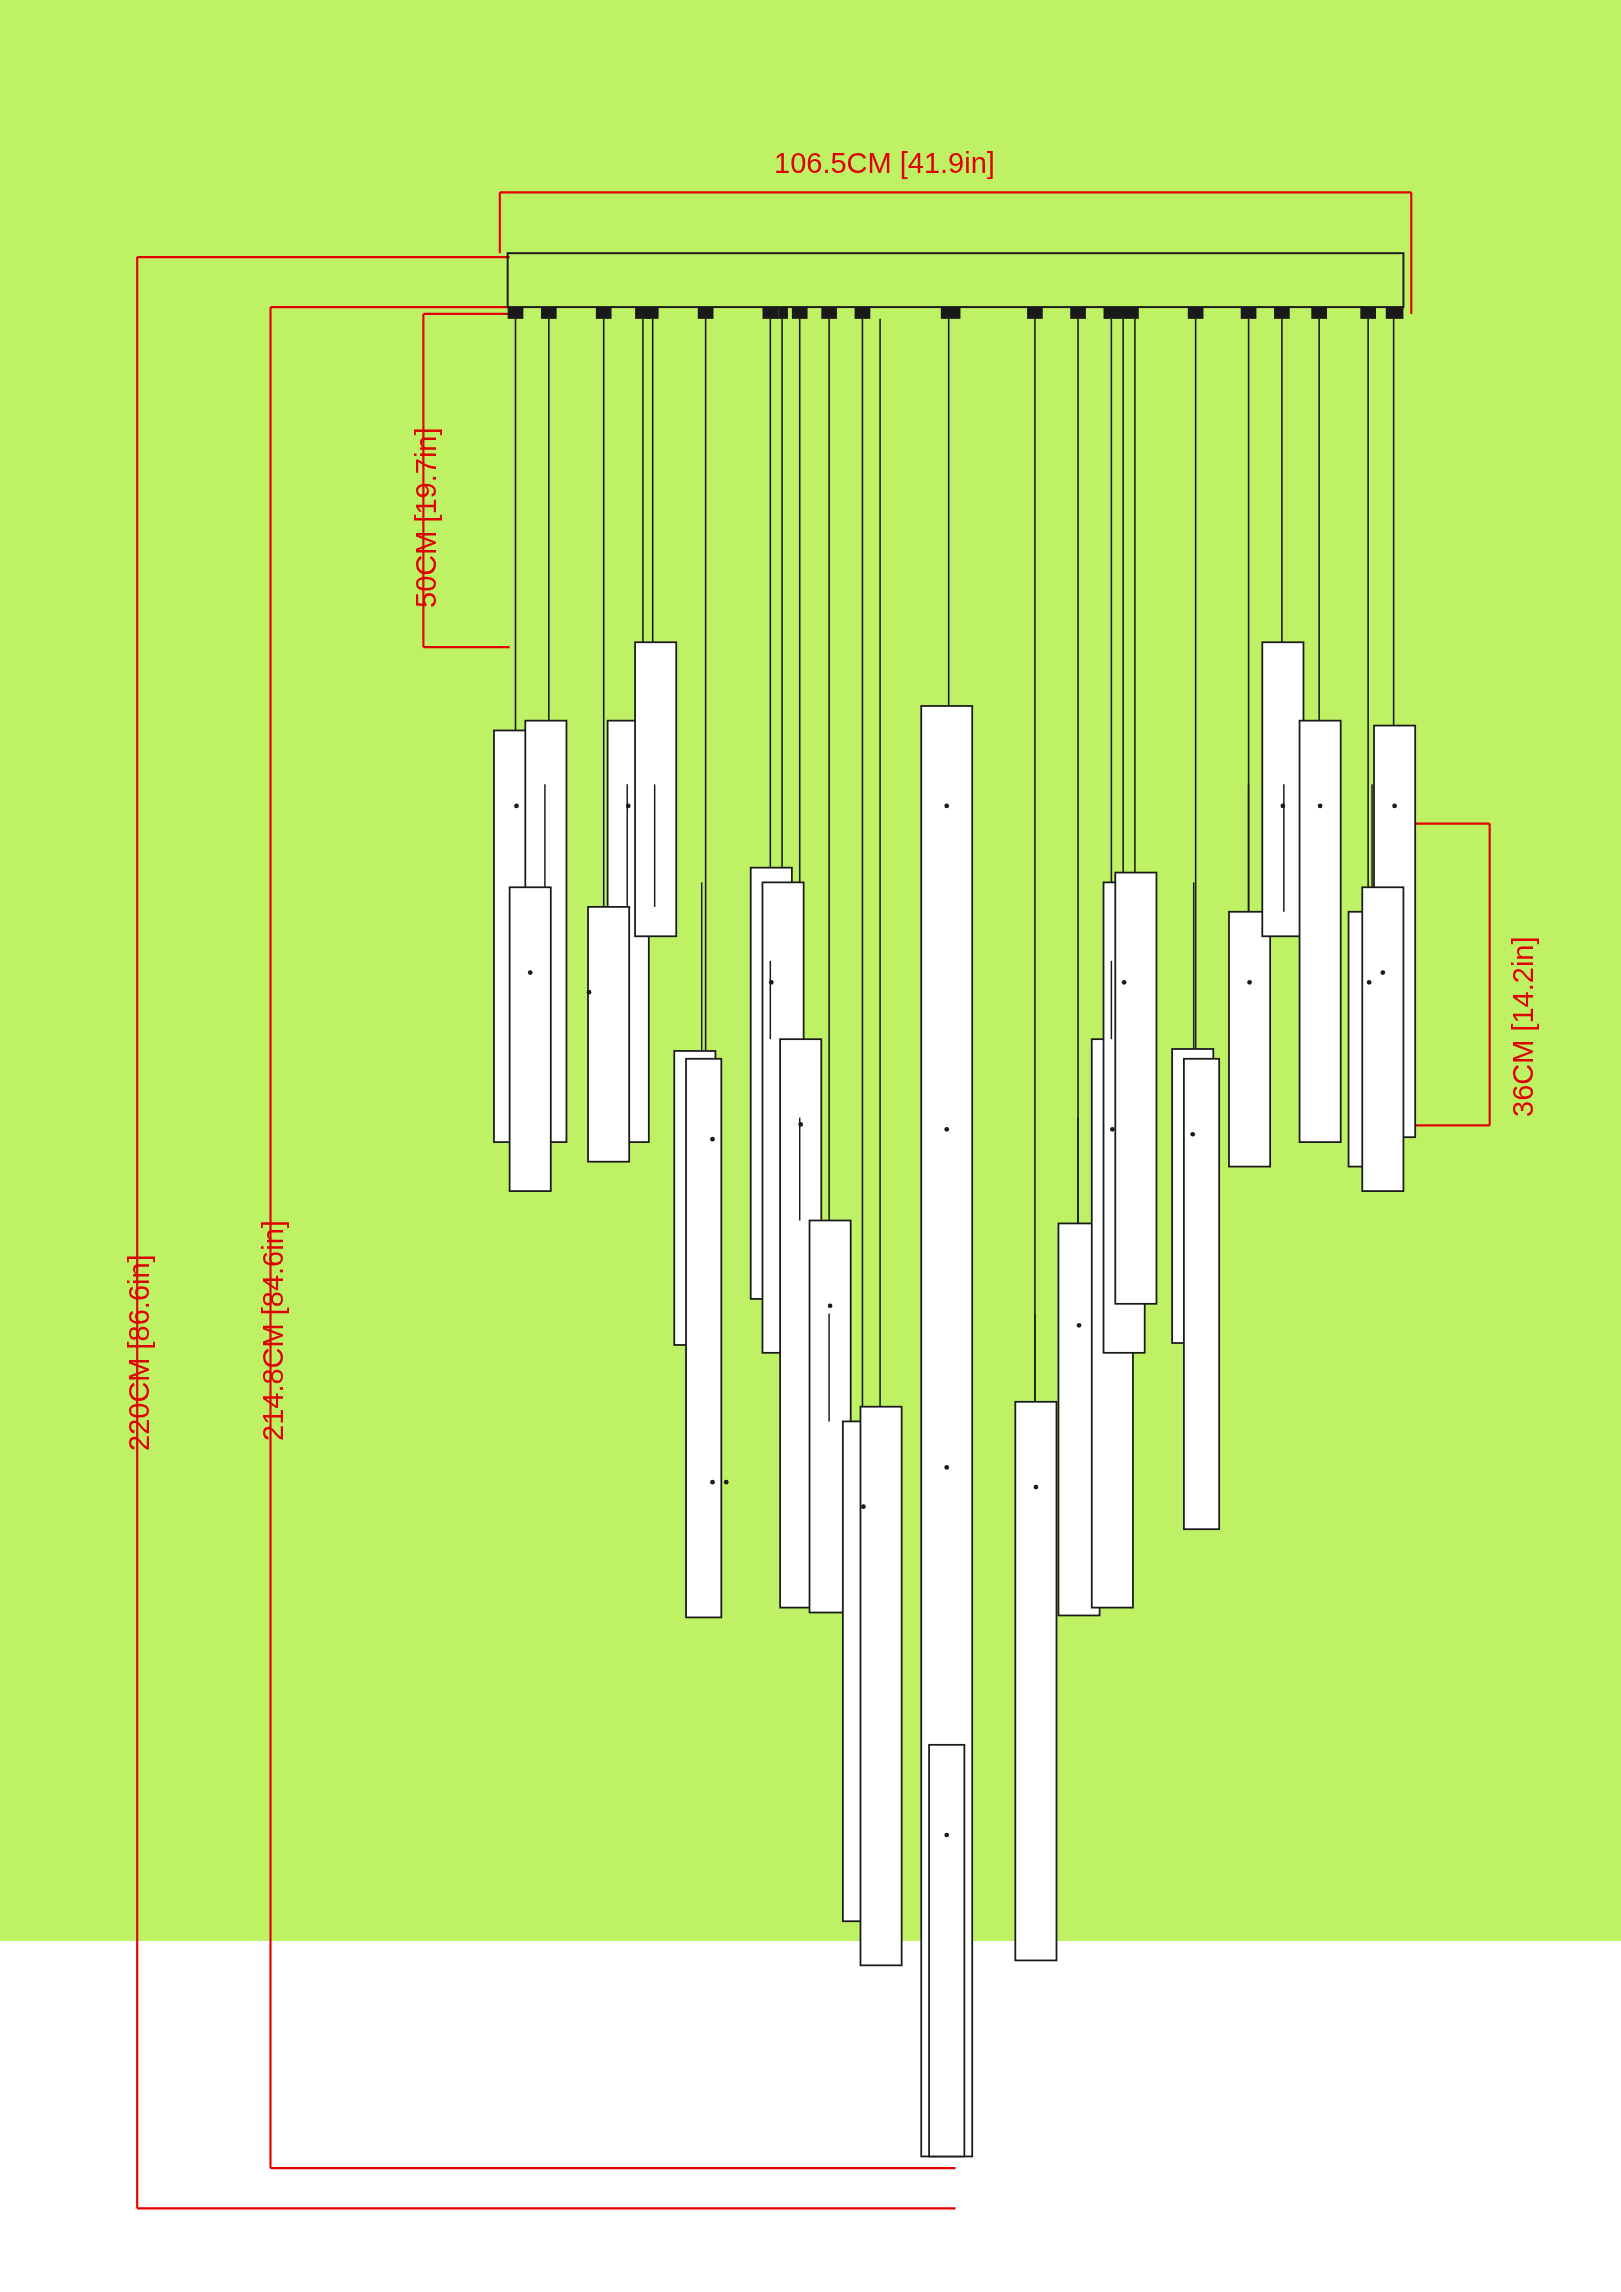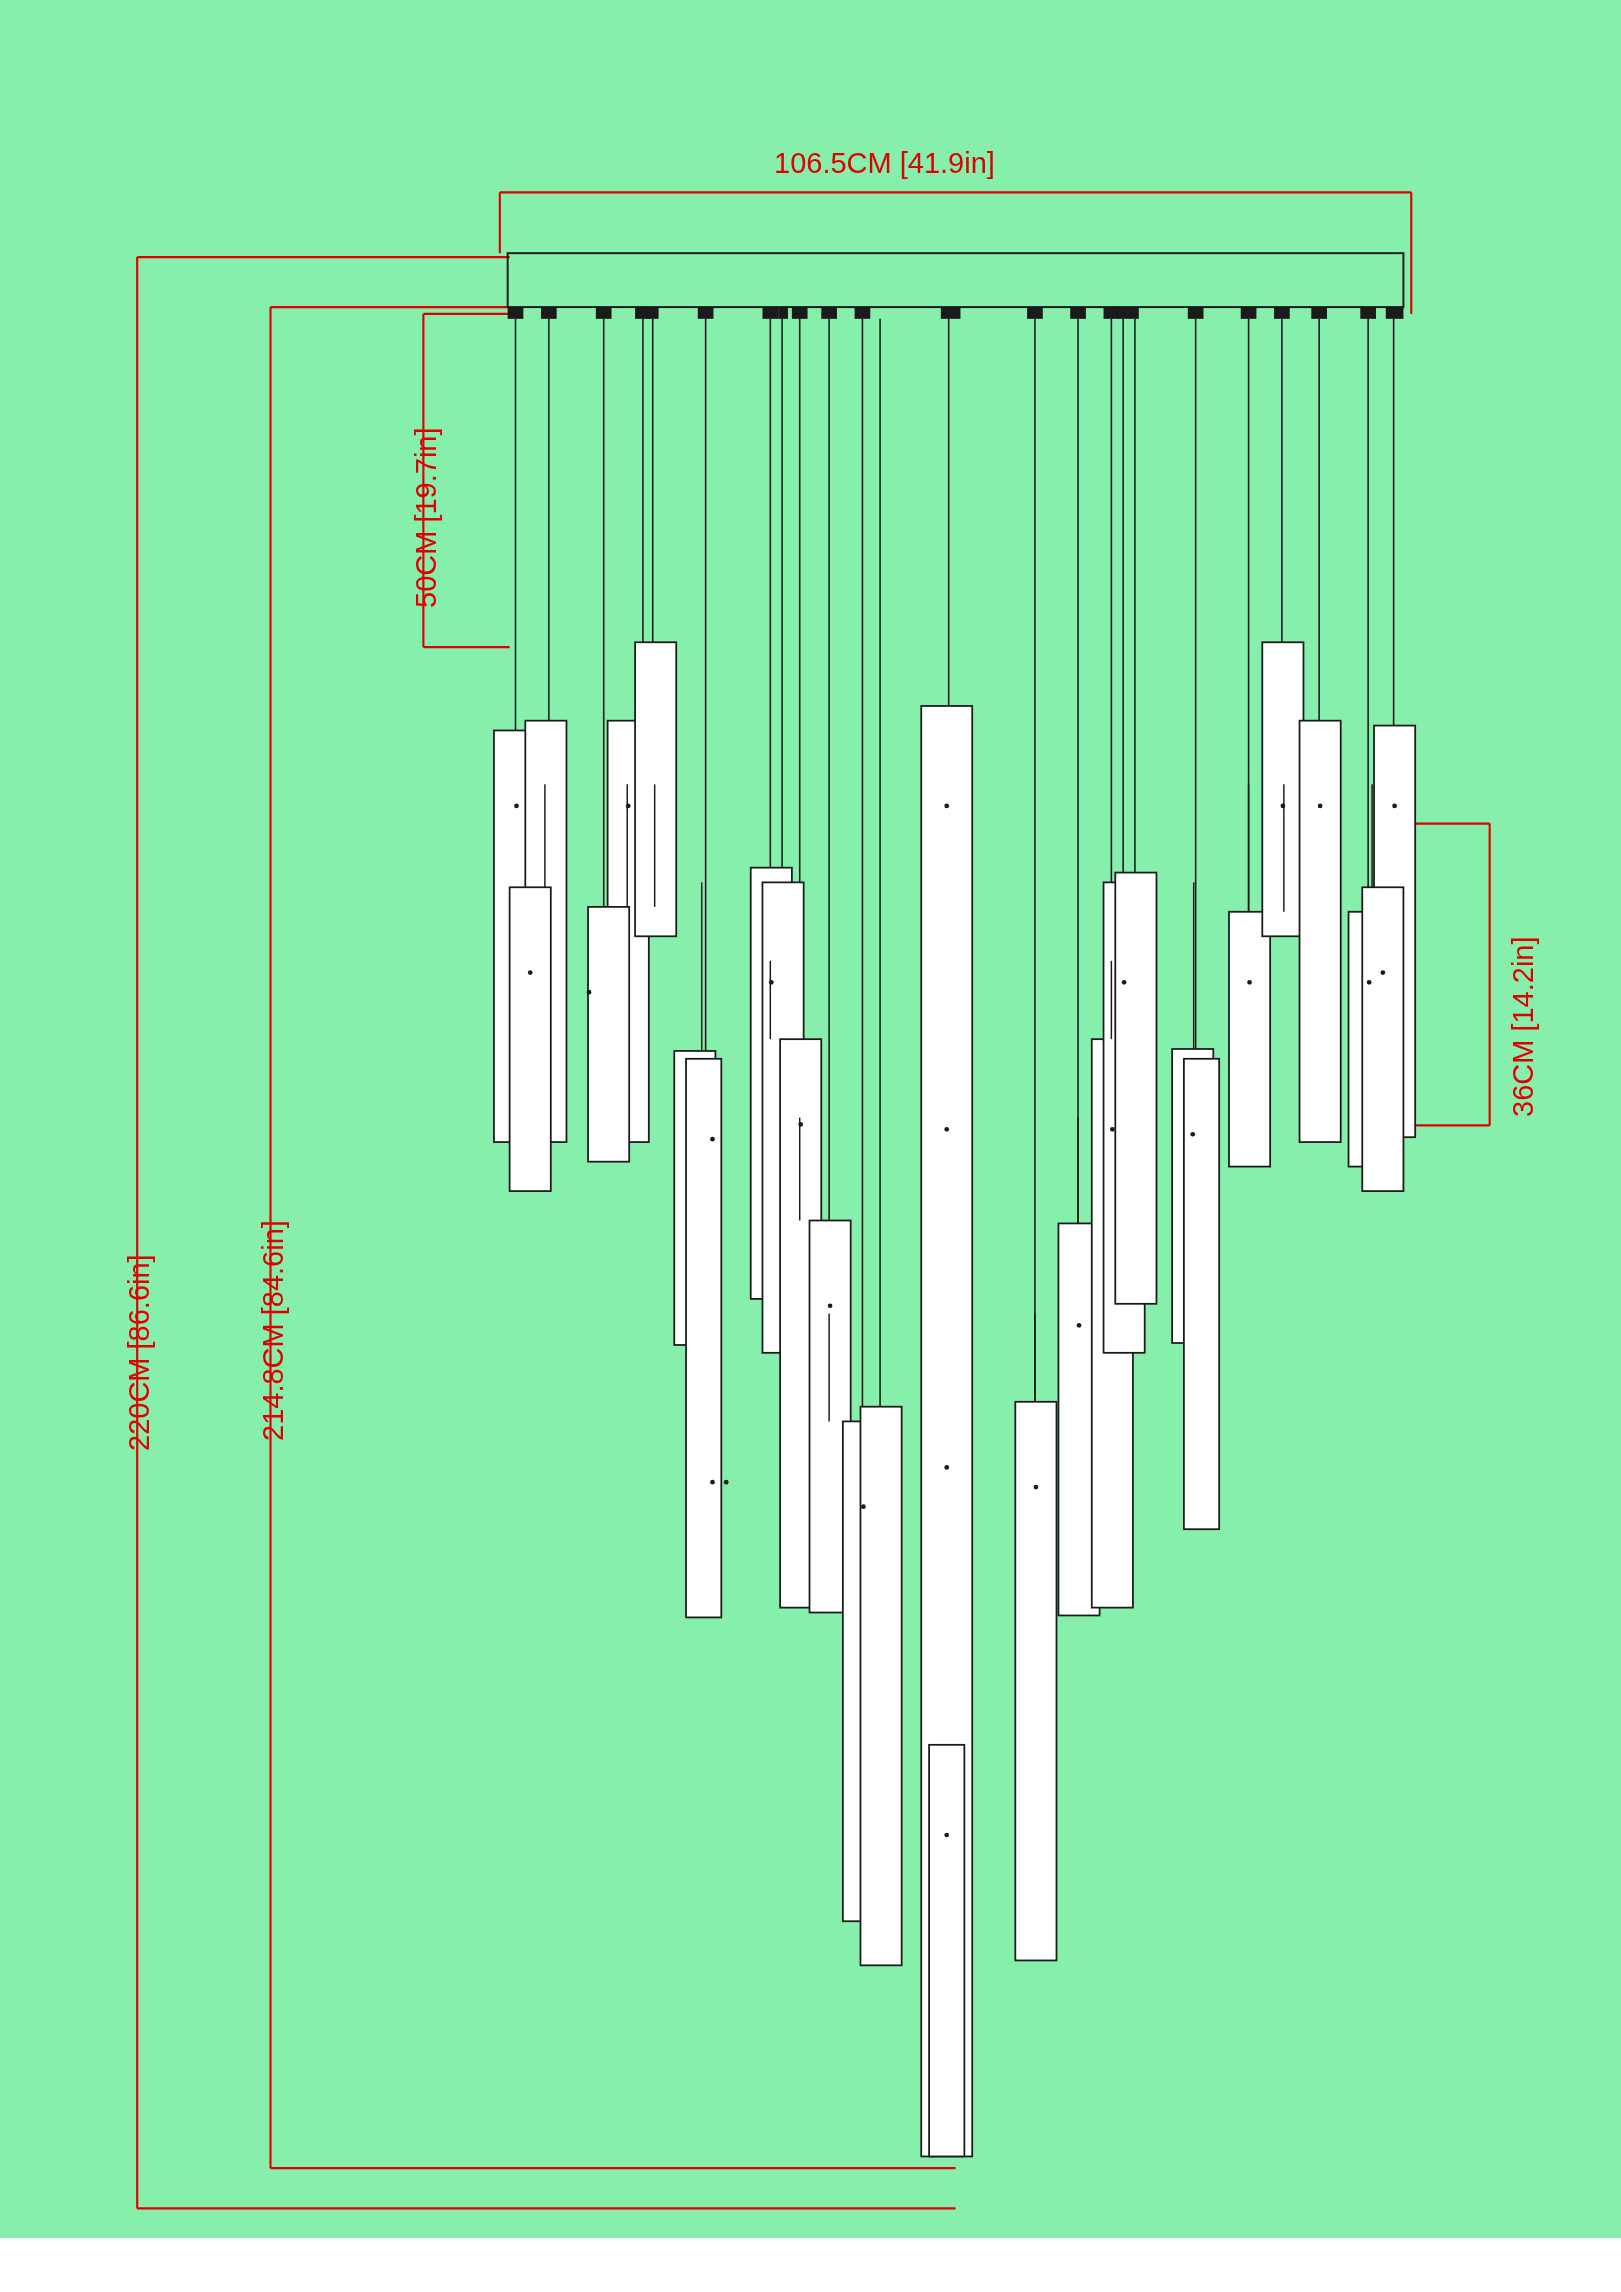--- a/index.html
+++ b/index.html
@@ -9,22 +9,22 @@
   }
   body {
     width: 1621px;
     height: 2293px;
     font-family: "Liberation Sans", sans-serif;
     overflow: hidden;
   }
   #sheet {
     position: relative;
     width: 1621px;
-    height: 2238px;
-    background: #86efac;
+    height: 1941px;
+    background: #bef264;
     text-decoration: underline;
   }
   svg.drawing {
     position: absolute;
     left: 0;
     top: 0;
     width: 1621px;
     height: 2293px;
     display: block;
   }

